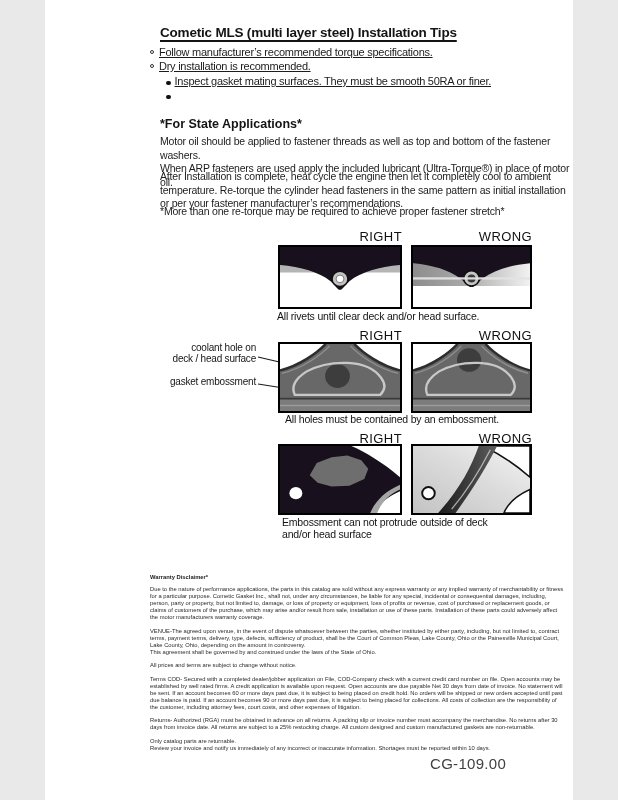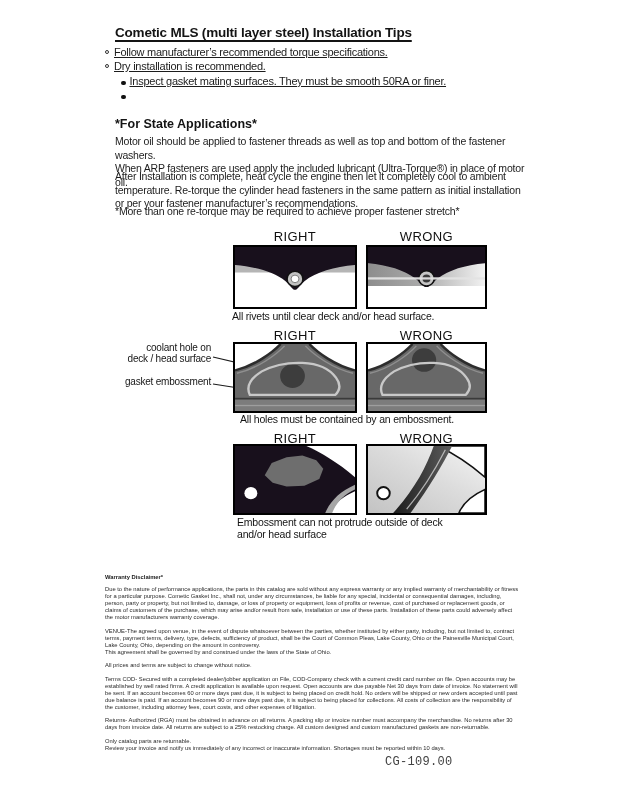--- a/index.html
+++ b/index.html
@@ -1,18 +1,18 @@
 <!DOCTYPE html>
 <html><head>
 <meta charset="utf-8">
 <style>
   * { margin:0; padding:0; box-sizing:border-box; }
   html,body { background:#e9e9e9; }
   .page {
-    position:relative; width:618px; height:800px; background:#ffffff;
+    position:relative; width:528px; height:800px; background:#ffffff;
     font-family:"Liberation Sans", sans-serif; color:#1f1f1f; overflow:hidden;
     margin:0 auto;
   }
   .abs { position:absolute; }
 
   .title {
     left:115px; top:25px; font-size:13.5px; font-weight:bold; letter-spacing:-0.2px;
     text-decoration:underline; text-decoration-thickness:1.5px; text-underline-offset:3px;
     color:#141414; white-space:nowrap;
   }
@@ -26,34 +26,34 @@
   .b2 { width:4.5px; height:4.5px; background:#111; border-radius:50%;
         margin:3.5px 4px 0 0; flex:none; }
 
   .diesel-h { left:115px; top:117px; font-size:12.5px; font-weight:bold; color:#141414; }
   .body { left:115px; width:420px; font-size:10.5px; line-height:13.5px;
           letter-spacing:-0.2px; white-space:pre-line; color:#1c1c1c; }
   .p1 { top:135px; }
   .p2 { top:170px; }
   .p3 { top:205px; }
 
-  .dlabel { font-size:13px; letter-spacing:0.4px; text-align:center; color:#101010; }
+  .dlabel { font-size:13px; letter-spacing:0.4px; text-align:right; color:#101010; }
   .dbox { border:2.5px solid #000; background:#fff; }
   .dbox svg { display:block; width:100%; height:100%; }
   .dcap { font-size:10.5px; letter-spacing:-0.2px; color:#141414; white-space:pre-line; line-height:11.5px; }
 
   .callout { font-size:10px; line-height:10.5px; letter-spacing:-0.2px; text-align:right;
              white-space:pre-line; color:#161616; }
 
   .legal { left:105px; top:574px; width:414px; font-size:5.8px; line-height:7px;
            letter-spacing:0; color:#2a2a2a; }
   .legal p { margin:0 0 6.5px 0; white-space:pre-line; }
   .legal .lh { font-weight:bold; margin-bottom:5px; color:#1a1a1a; }
 
-  .pageno { left:385px; top:755px; font-size:12px; letter-spacing:0.3px; color:#414141;font-family:Liberation Mono, monospace; }
+  .pageno { left:385px; top:755px; font-size:15px; letter-spacing:0.3px; color:#414141; }
 </style>
 </head>
 <body>
 
 <div class="page">
 
   <h1 class="abs title">Cometic MLS (multi layer steel) Installation Tips</h1>
 
   <div class="abs tips">
     <div class="tip">

